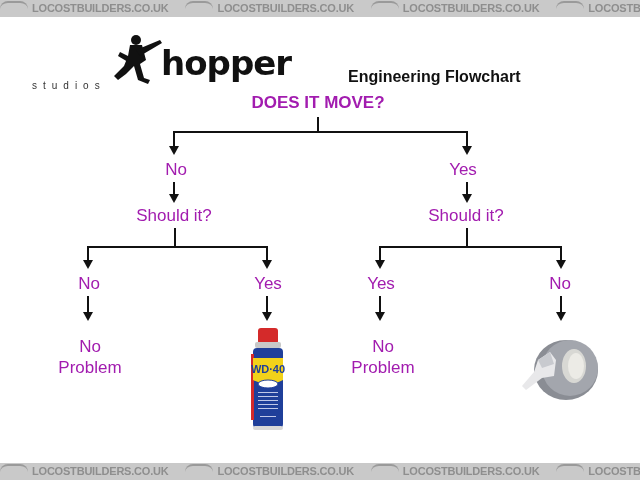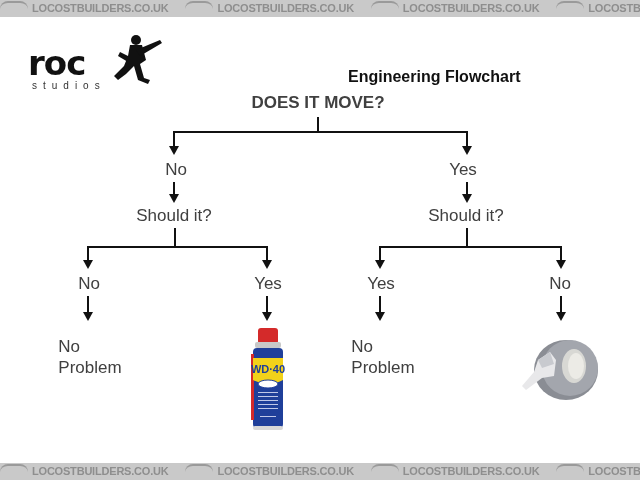--- a/index.html
+++ b/index.html
@@ -20,47 +20,47 @@
 
     .logo { position: absolute; left: 28px; top: 40px; width: 295px; height: 50px; }
     .logo-word { position: absolute; top: 6px; font-family: "DejaVu Sans", sans-serif; font-weight: bold; font-size: 34px; letter-spacing: -1px; color: #111; line-height: 1; }
     .logo-left { left: 0; }
     .logo-right { left: 133px; }
     .logo-sub { position: absolute; left: 4px; top: 40px; font-size: 10px; letter-spacing: 6px; color: #333; }
     .logo-figure { position: absolute; left: 78px; top: -6px; }
 
     .chart-title { position: absolute; left: 348px; top: 68px; font-size: 16px; font-weight: bold; color: #111; }
 
-    .node { position: absolute; font-size: 17px; color: #404040; line-height: 21px; white-space: nowrap; transform: translateX(-50%); }
+    .node { position: absolute; text-align: center; font-size: 17px; color: #a21caf; line-height: 21px; white-space: nowrap; transform: translateX(-50%); }
     .node.root { font-weight: bold; font-size: 17px; }
 
     .line { position: absolute; background: #111; }
     .arrow-head { position: absolute; width: 0; height: 0; border-left: 5px solid transparent; border-right: 5px solid transparent; border-top: 9px solid #111; transform: translateX(-50%); }
 
     .product { position: absolute; }
   </style>
 </head>
 <body>
 
 <div class="banner top">
   <span class="wm"><span class="car"></span><span>LOCOSTBUILDERS.CO.UK</span></span>
   <span class="wm"><span class="car"></span><span>LOCOSTBUILDERS.CO.UK</span></span>
   <span class="wm"><span class="car"></span><span>LOCOSTBUILDERS.CO.UK</span></span>
   <span class="wm"><span class="car"></span><span>LOCOSTBUILDERS.CO.UK</span></span>
   
 </div>
 
 <div class="logo">
-  <span class="logo-word logo-left">roc</span>
   <svg class="logo-figure" width="60" height="52" viewBox="0 0 60 52">
     <circle cx="30" cy="6" r="5" fill="#111"></circle>
     <path d="M24 11 L36 11 L40 26 L34 30 L38 44 L44 46 L42 50 L32 46 L28 32 L20 40 L12 46 L8 42 L18 32 L22 22 Z" fill="#111"></path>
     <path d="M30 16 L54 6 L56 9 L34 22 Z" fill="#111"></path>
     <path d="M22 22 L14 18 L12 22 L22 28 Z" fill="#111"></path>
   </svg>
+  <span class="logo-word logo-right">hopper</span>
   <span class="logo-sub">studios</span>
 </div>
 
 <div class="chart-title">Engineering Flowchart</div>
 
 <div class="node root" style="left:318px; top:92px;">DOES IT MOVE?</div>
 <div class="line" style="left:317px; top:117px; width:2px; height:15px;"></div>
 <div class="line" style="left:173px; top:131px; width:295px; height:2px;"></div>
 <div class="line" style="left:173px; top:131px; width:2px; height:16px;"></div>
 <div class="arrow-head" style="left:174px; top:146px;"></div>

